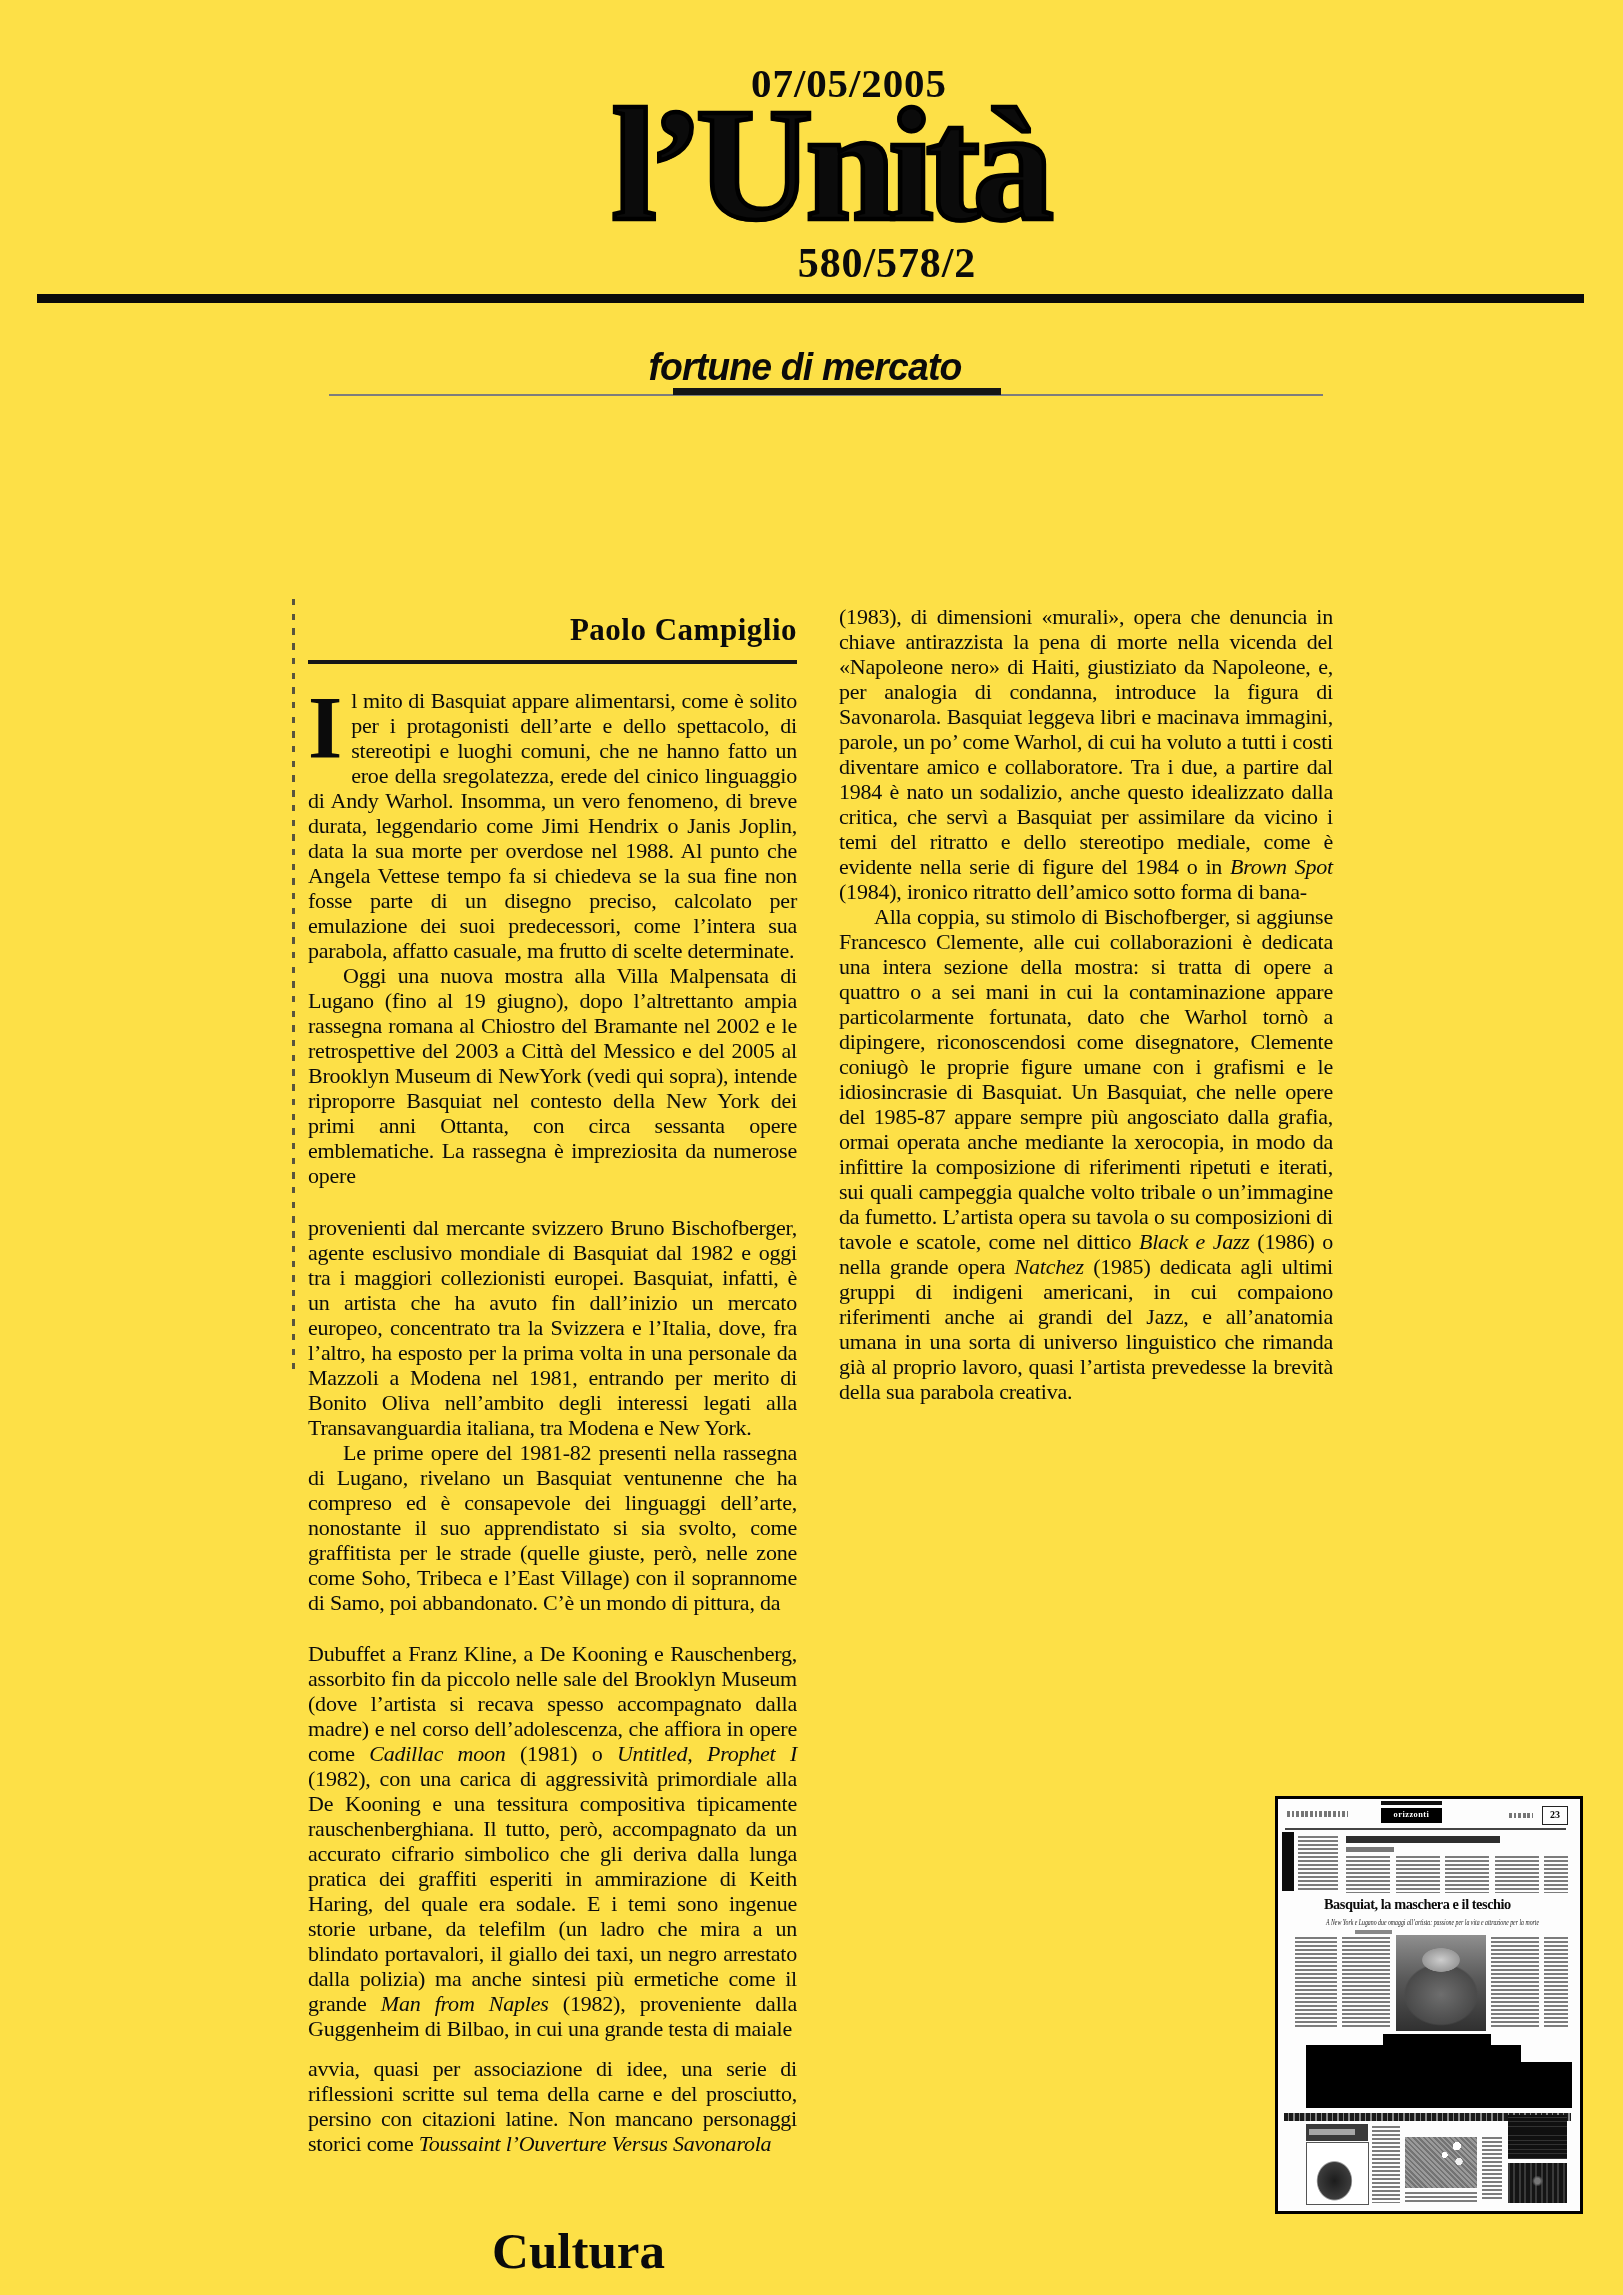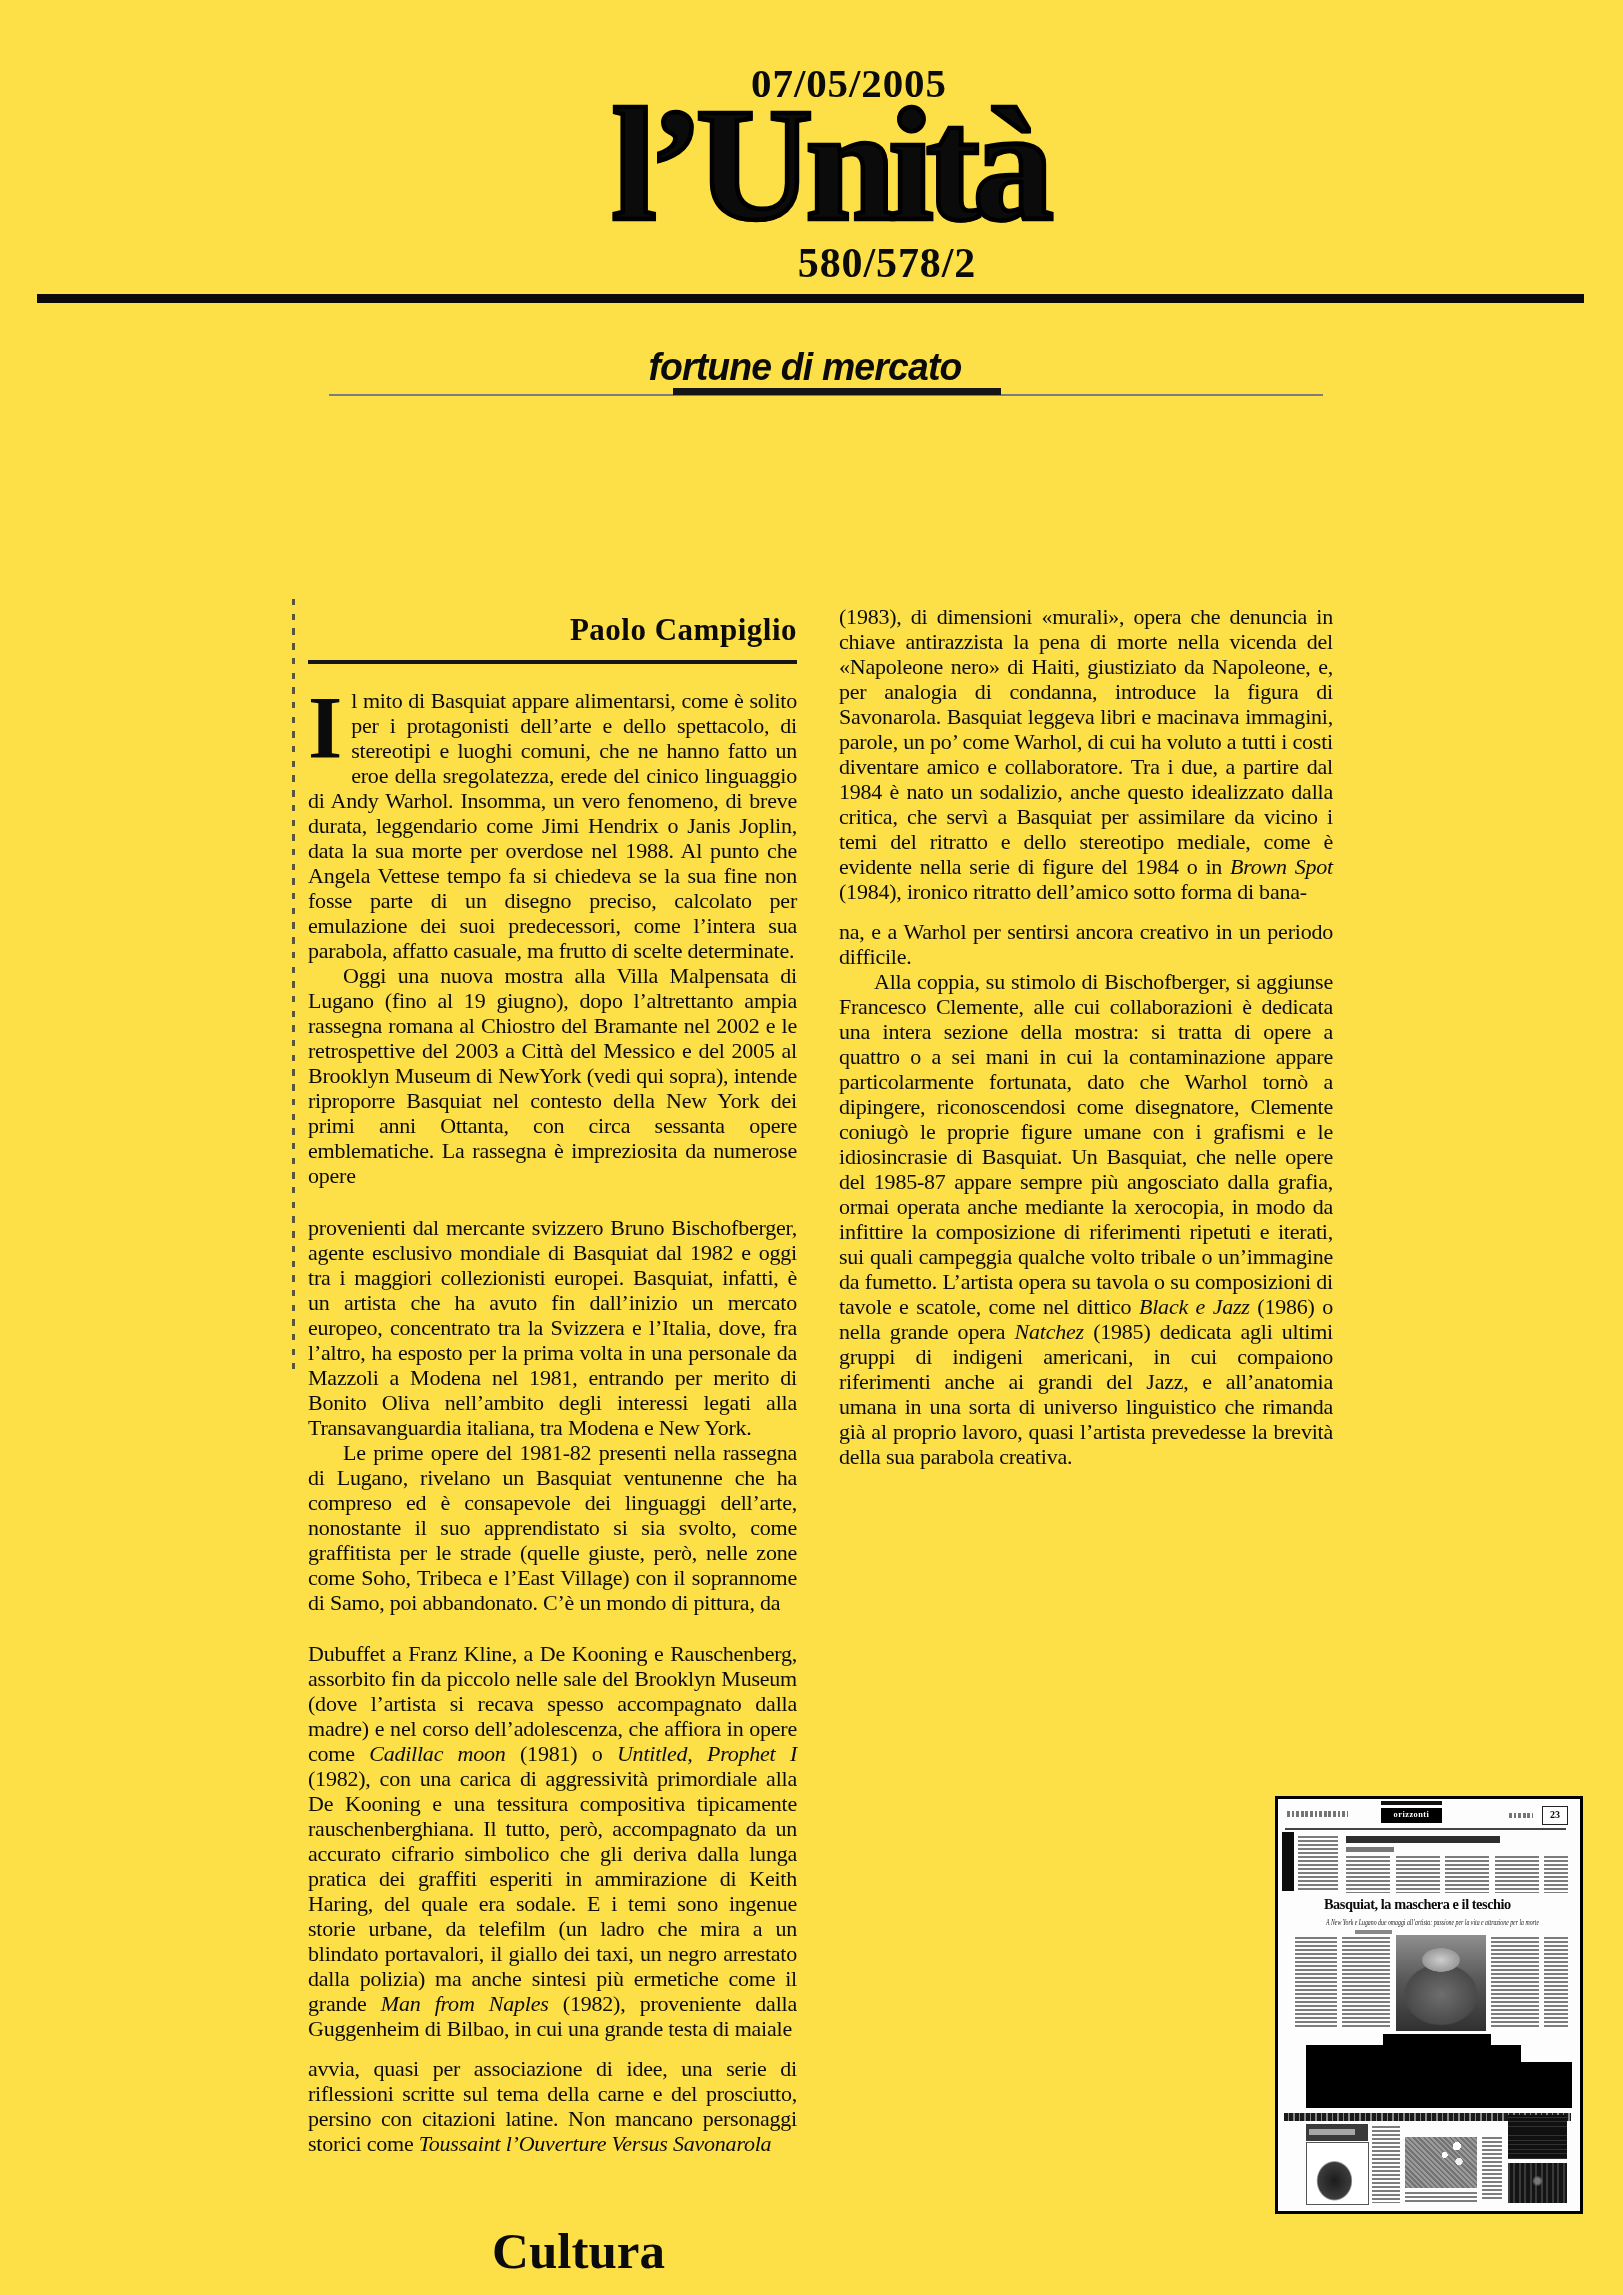--- a/index.html
+++ b/index.html
@@ -117,21 +117,20 @@
     <p><span class="dropcap">I</span><span>l mito di Basquiat appare alimentarsi, come è solito per i protagonisti dell’arte e dello spettacolo, di stereotipi e luoghi comuni, che ne hanno fatto un eroe della sregolatezza, erede del cinico linguaggio di Andy Warhol. Insomma, un vero fenomeno, di breve durata, leggendario come Jimi Hendrix o Janis Joplin, data la sua morte per overdose nel 1988. Al punto che Angela Vettese tempo fa si chiedeva se la sua fine non fosse parte di un disegno preciso, calcolato per emulazione dei suoi predecessori, come l’intera sua parabola, affatto casuale, ma frutto di scelte determinate.</span></p>
     <p class="indent">Oggi una nuova mostra alla Villa Malpensata di Lugano (fino al 19 giugno), dopo l’altrettanto ampia rassegna romana al Chiostro del Bramante nel 2002 e le retrospettive del 2003 a Città del Messico e del 2005 al Brooklyn Museum di NewYork (vedi qui sopra), intende riproporre Basquiat nel contesto della New York dei primi anni Ottanta, con circa sessanta opere emblematiche. La rassegna è impreziosita da numerose opere</p>
     <p class="gap-lg">provenienti dal mercante svizzero Bruno Bischofberger, agente esclusivo mondiale di Basquiat dal 1982 e oggi tra i maggiori collezionisti europei. Basquiat, infatti, è un artista che ha avuto fin dall’inizio un mercato europeo, concentrato tra la Svizzera e l’Italia, dove, fra l’altro, ha esposto per la prima volta in una personale da Mazzoli a Modena nel 1981, entrando per merito di Bonito Oliva nell’ambito degli interessi legati alla Transavanguardia italiana, tra Modena e New York.</p>
     <p class="indent">Le prime opere del 1981-82 presenti nella rassegna di Lugano, rivelano un Basquiat ventunenne che ha compreso ed è consapevole dei linguaggi dell’arte, nonostante il suo apprendistato si sia svolto, come graffitista per le strade (quelle giuste, però, nelle zone come Soho, Tribeca e l’East Village) con il soprannome di Samo, poi abbandonato. C’è un mondo di pittura, da</p>
     <p class="gap-md"><span>Dubuffet a Franz Kline, a De Kooning e Rauschenberg, assorbito fin da piccolo nelle sale del Brooklyn Museum (dove l’artista si recava spesso accompagnato dalla madre) e nel corso dell’adolescenza, che affiora in opere come </span><span class="it">Cadillac moon</span><span> (1981) o </span><span class="it">Untitled, Prophet I</span><span> (1982), con una carica di aggressività primordiale alla De Kooning e una tessitura compositiva tipicamente rauschenberghiana. Il tutto, però, accompagnato da un accurato cifrario simbolico che gli deriva dalla lunga pratica dei graffiti esperiti in ammirazione di Keith Haring, del quale era sodale. E i temi sono ingenue storie urbane, da telefilm (un ladro che mira a un blindato portavalori, il giallo dei taxi, un negro arrestato dalla polizia) ma anche sintesi più ermetiche come il grande </span><span class="it">Man from Naples</span><span> (1982), proveniente dalla Guggenheim di Bilbao, in cui una grande testa di maiale</span></p>
     <p class="gap-sm"><span>avvia, quasi per associazione di idee, una serie di riflessioni scritte sul tema della carne e del prosciutto, persino con citazioni latine. Non mancano personaggi storici come </span><span class="it">Toussaint l’Ouverture Versus Savonarola</span></p>
   </section>
 
   <section class="abs col col2">
     <p><span>(1983), di dimensioni «murali», opera che denuncia in chiave antirazzista la pena di morte nella vicenda del «Napoleone nero» di Haiti, giustiziato da Napoleone, e, per analogia di condanna, introduce la figura di Savonarola. Basquiat leggeva libri e macinava immagini, parole, un po’ come Warhol, di cui ha voluto a tutti i costi diventare amico e collaboratore. Tra i due, a partire dal 1984 è nato un sodalizio, anche questo idealizzato dalla critica, che servì a Basquiat per assimilare da vicino i temi del ritratto e dello stereotipo mediale, come è evidente nella serie di figure del 1984 o in </span><span class="it">Brown Spot</span><span> (1984), ironico ritratto dell’amico sotto forma di bana-</span></p>
-    <p class="gap-sm">na, e a Warhol per sentirsi ancora creativo in un periodo difficile.</p>
     <p class="indent"><span>Alla coppia, su stimolo di Bischofberger, si aggiunse Francesco Clemente, alle cui collaborazioni è dedicata una intera sezione della mostra: si tratta di opere a quattro o a sei mani in cui la contaminazione appare particolarmente fortunata, dato che Warhol tornò a dipingere, riconoscendosi come disegnatore, Clemente coniugò le proprie figure umane con i grafismi e le idiosincrasie di Basquiat. Un Basquiat, che nelle opere del 1985-87 appare sempre più angosciato dalla grafia, ormai operata anche mediante la xerocopia, in modo da infittire la composizione di riferimenti ripetuti e iterati, sui quali campeggia qualche volto tribale o un’immagine da fumetto. L’artista opera su tavola o su composizioni di tavole e scatole, come nel dittico </span><span class="it">Black e Jazz</span><span> (1986) o nella grande opera </span><span class="it">Natchez</span><span> (1985) dedicata agli ultimi gruppi di indigeni americani, in cui compaiono riferimenti anche ai grandi del Jazz, e all’anatomia umana in una sorta di universo linguistico che rimanda già al proprio lavoro, quasi l’artista prevedesse la brevità della sua parabola creativa.</span></p>
   </section>
 
   <div class="abs cultura">Cultura</div>
 
   <div class="abs thumb">
     <div class="abs t-head-bar"></div>
     <div class="abs t-head-smudge1 fzh"></div>
     <div class="abs t-head-box">orizzonti</div>
     <div class="abs t-head-smudge2 fzh"></div>

